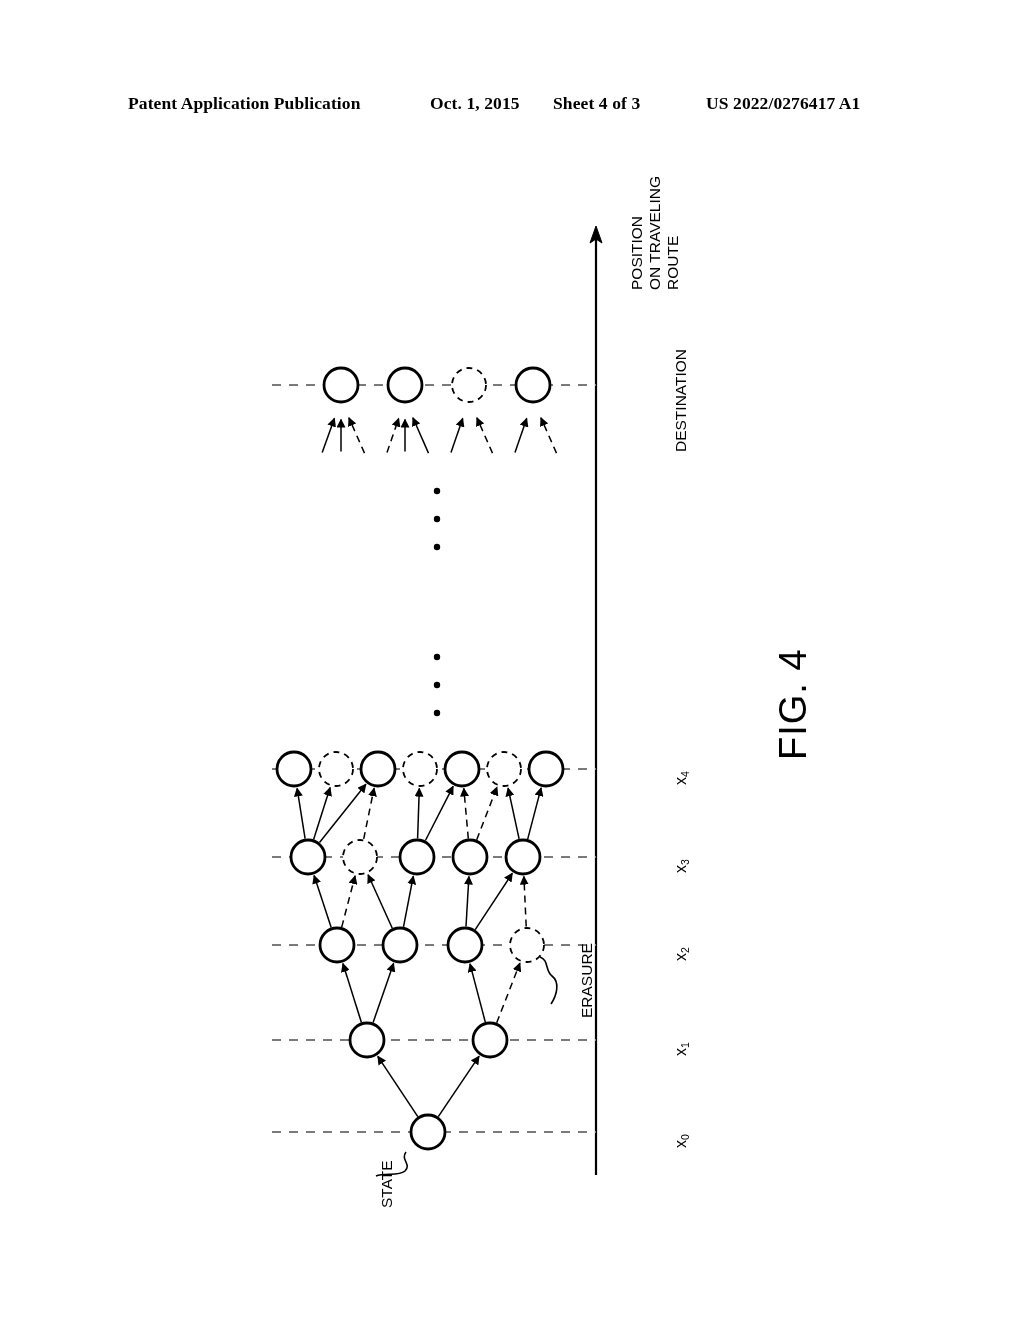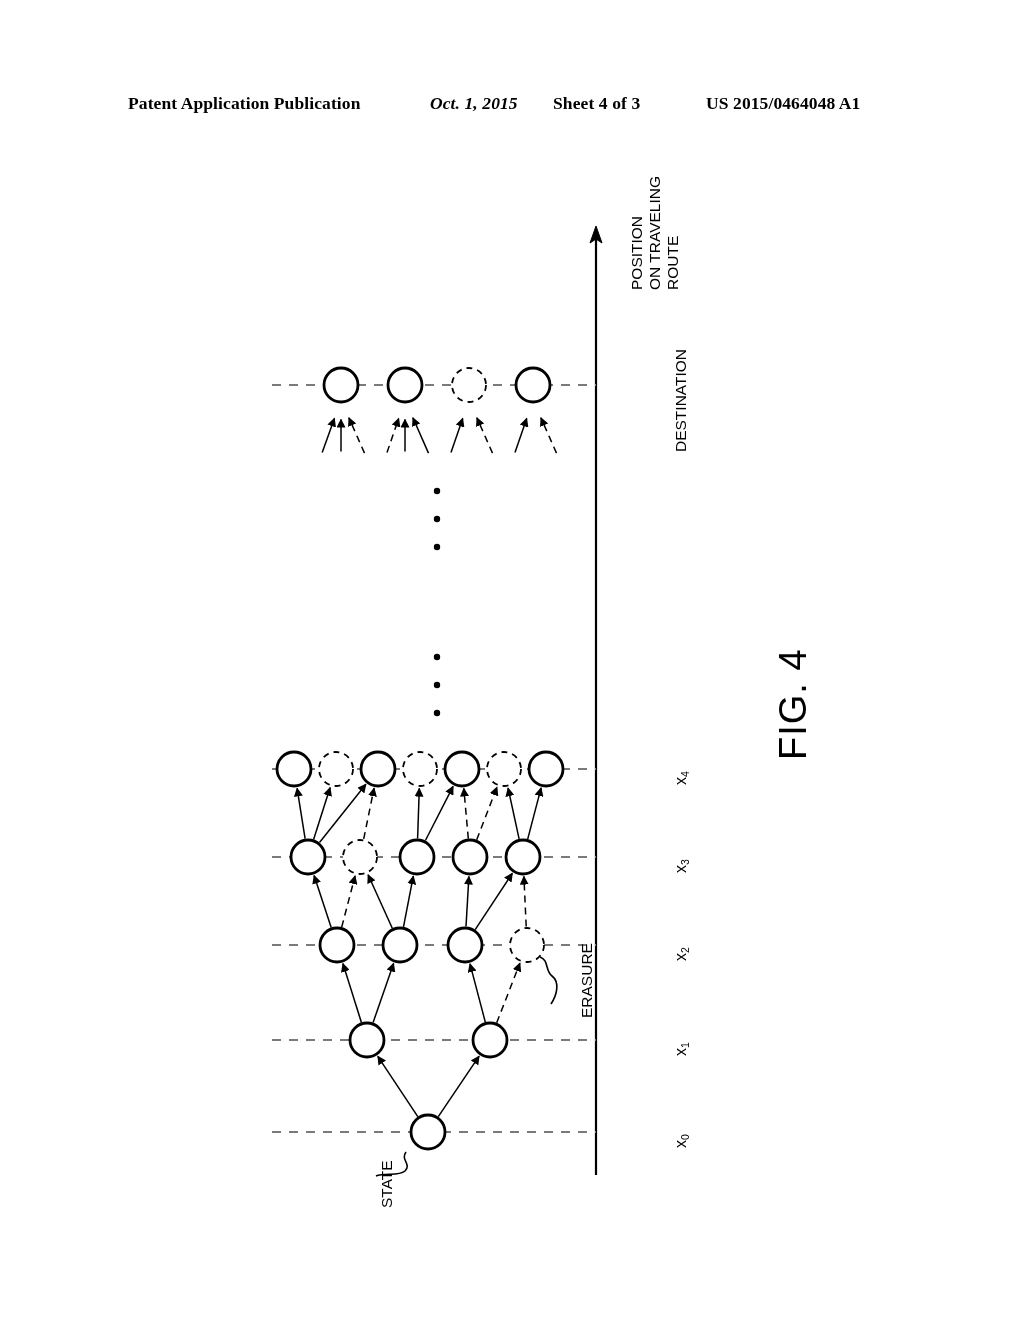--- a/index.html
+++ b/index.html
@@ -24,21 +24,21 @@
     height: 30px;
     display: flex;
     align-items: center;
     font-family: "Liberation Serif", serif;
     font-weight: bold;
     font-size: 17.5px;
     color: #000;
     letter-spacing: 0.1px;
   }
   #patent-header .hdr-pub   { position: absolute; left: 128px; white-space: nowrap; }
-  #patent-header .hdr-date  { position: absolute; left: 430px; white-space: nowrap; font-style: italic; }
+  #patent-header .hdr-date  { position: absolute; left: 430px; white-space: nowrap; }
   #patent-header .hdr-sheet { position: absolute; left: 553px; white-space: nowrap; }
   #patent-header .hdr-num   { position: absolute; left: 706px; white-space: nowrap; }
 
   
   #figure-canvas {
     position: absolute;
     left: 0;
     top: 0;
     width: 1024px;
     height: 1320px;
@@ -114,21 +114,21 @@
     bottom: -3px;
   }
 </style>
 </head>
 <body>
 
 <div id="patent-header">
   <span class="hdr-pub">Patent Application Publication</span>
   <span class="hdr-date">Oct. 1, 2015</span>
   <span class="hdr-sheet">Sheet 4 of 3</span>
-  <span class="hdr-num">US 2015/0464048 A1</span>
+  <span class="hdr-num">US 2022/0276417 A1</span>
 </div>
 
 <div id="figure-canvas">
 
   <svg id="figure-svg" viewBox="0 0 1024 1320" xmlns="http://www.w3.org/2000/svg">
     <defs>
       <marker id="arrowSolid" viewBox="0 0 10 10" refX="9" refY="5" markerWidth="6" markerHeight="6" orient="auto-start-reverse">
         <path d="M 0 0 L 10 5 L 0 10 z" fill="#000"></path>
       </marker>
       <marker id="arrowDash" viewBox="0 0 10 10" refX="9" refY="5" markerWidth="6" markerHeight="6" orient="auto-start-reverse">

